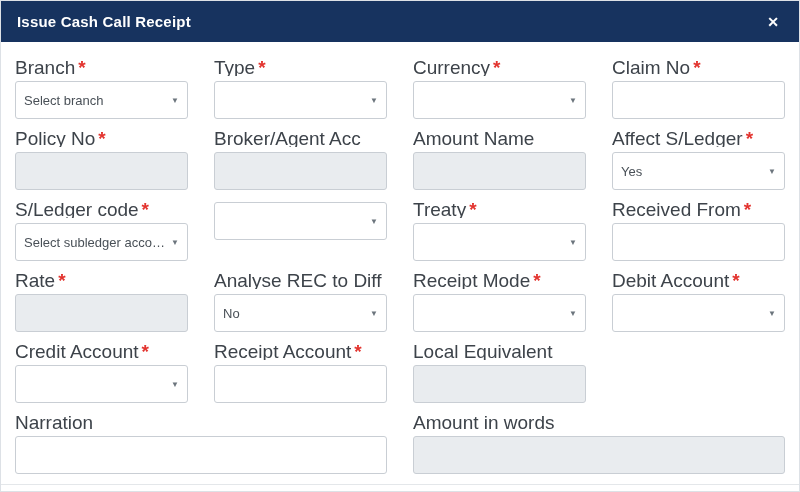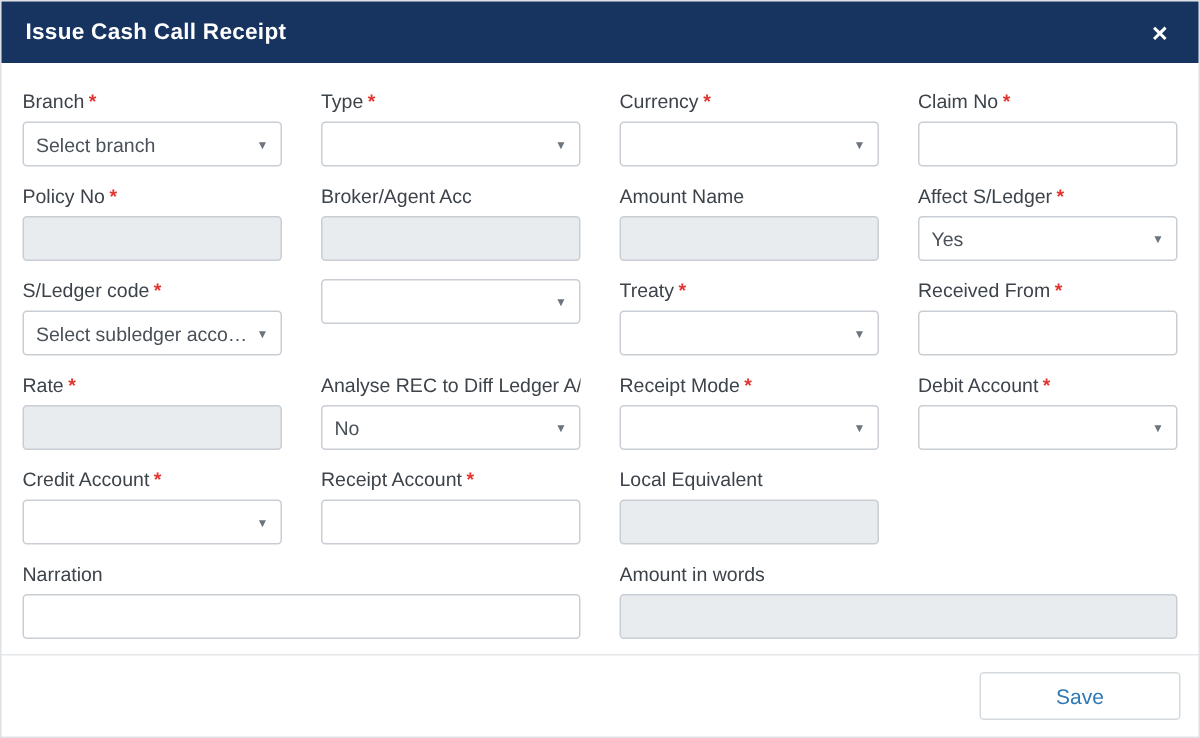--- a/index.html
+++ b/index.html
@@ -25,27 +25,27 @@
   .modal-title{font-size:15px;font-weight:700;letter-spacing:.2px;}
   .close{font-size:14px;font-weight:700;cursor:pointer;line-height:1;padding:4px;}
   .form{
     display:grid;grid-template-columns:repeat(4,1fr);
     column-gap:26px;row-gap:12px;
     padding:18px 14px 10px 14px;flex:1 1 auto;align-content:start;
   }
   .field{min-width:0;}
   .span2{grid-column:span 2;}
   .label{
-    font-size:13px;line-height:16px;margin-bottom:5px;color:#3d434a;
+    font-size:19px;line-height:16px;margin-bottom:5px;color:#3d434a;
     white-space:nowrap;overflow:hidden;
   }
   .req{color:var(--required-red);margin-left:3px;font-weight:700;}
   .input,.select{
     width:100%;height:30px;border:1px solid var(--border);border-radius:3px;
-    font-size:13px;color:#495057;background:#fff;padding:2px 8px;
+    font-size:13px;color:#495057;background:#fff;padding:18px 8px;
     font-family:"Liberation Sans", sans-serif;
   }
   .input.disabled{background:var(--disabled-bg);}
   .select{
     display:flex;align-items:center;justify-content:space-between;
     cursor:pointer;user-select:none;
   }
   .sel-val{white-space:nowrap;overflow:hidden;text-overflow:ellipsis;min-height:1em;}
   .caret{font-size:8px;color:#6c757d;margin-left:6px;flex:0 0 auto;}
   .period-wrap{

